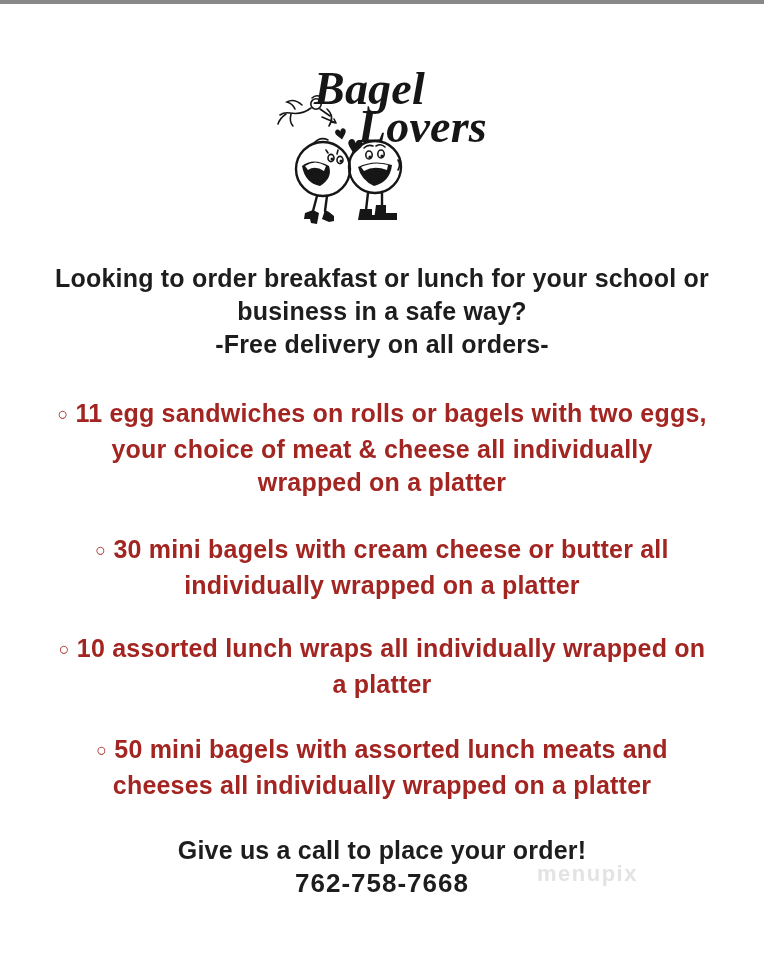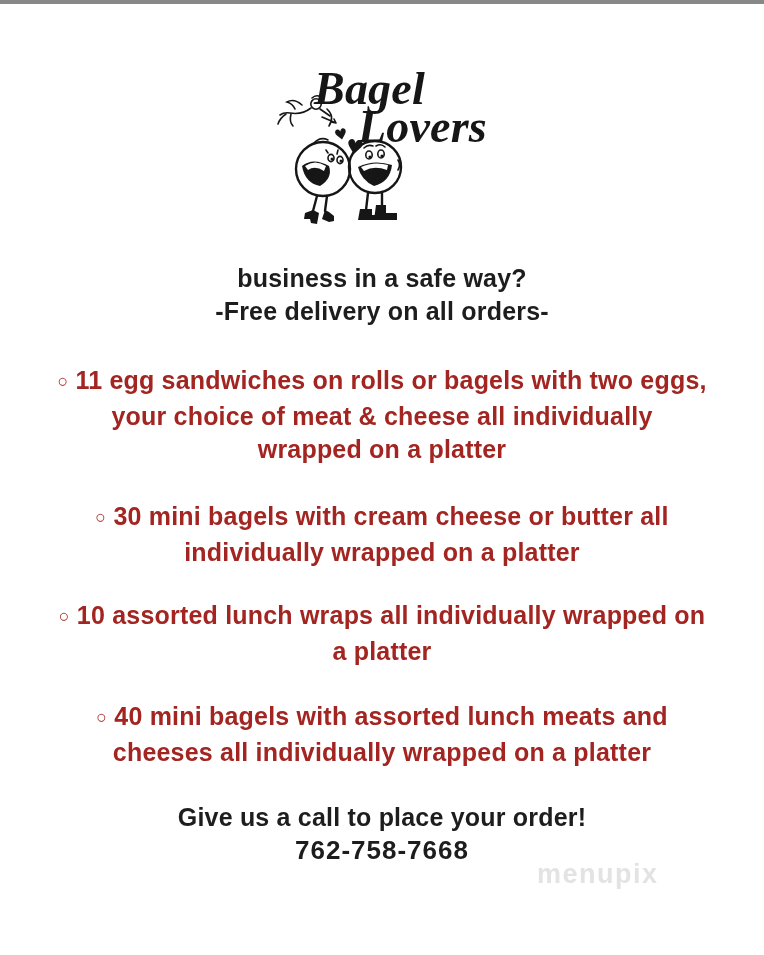--- a/index.html
+++ b/index.html
@@ -66,21 +66,21 @@
     font-weight: normal;
   }
   .cta-block { margin-top: 32px; position: relative; z-index: 2; }
   .phone { font-size: 26px; letter-spacing: 1px; }
 
   
   .watermark {
     position: absolute;
     left: 537px;
     top: 853px;
-    font-size: 27px;
+    font-size: 22px;
     line-height: 34px;
     color: #e3e3e3;
     letter-spacing: 1.5px;
     z-index: 0;
     font-weight: 600;
   }
 </style>
 </head>
 <body>
 
@@ -136,20 +136,21 @@
         <path class="sketch-fill" d="M100,151 h10 v8 h11 v7 h-23 z"></path>
       </g>
     </svg>
   </div>
 
   <div class="watermark">menupix</div>
 
   <div class="content">
 
     <div>
+      <div class="line">Looking to order breakfast or lunch for your school or</div>
       <div class="line">business in a safe way?</div>
       <div class="line">-Free delivery on all orders-</div>
     </div>
 
     <div>
 
       <div class="specials-item first-item">
         <div class="line"><span class="bullet-marker">○</span><span>11 egg sandwiches on rolls or bagels with two eggs,</span></div>
         <div class="line">your choice of meat &amp; cheese all individually</div>
         <div class="line">wrapped on a platter</div>
@@ -159,21 +160,21 @@
         <div class="line"><span class="bullet-marker">○</span><span>30 mini bagels with cream cheese or butter all</span></div>
         <div class="line">individually wrapped on a platter</div>
       </div>
 
       <div class="specials-item item-2">
         <div class="line"><span class="bullet-marker">○</span><span>10 assorted lunch wraps all individually wrapped on</span></div>
         <div class="line">a platter</div>
       </div>
 
       <div class="specials-item item-3">
-        <div class="line"><span class="bullet-marker">○</span><span>40 mini bagels with assorted lunch meats and</span></div>
+        <div class="line"><span class="bullet-marker">○</span><span>50 mini bagels with assorted lunch meats and</span></div>
         <div class="line">cheeses all individually wrapped on a platter</div>
       </div>
 
     </div>
 
     <div class="cta-block">
       <div class="line">Give us a call to place your order!</div>
       <div class="line phone">762-758-7668</div>
     </div>
 

